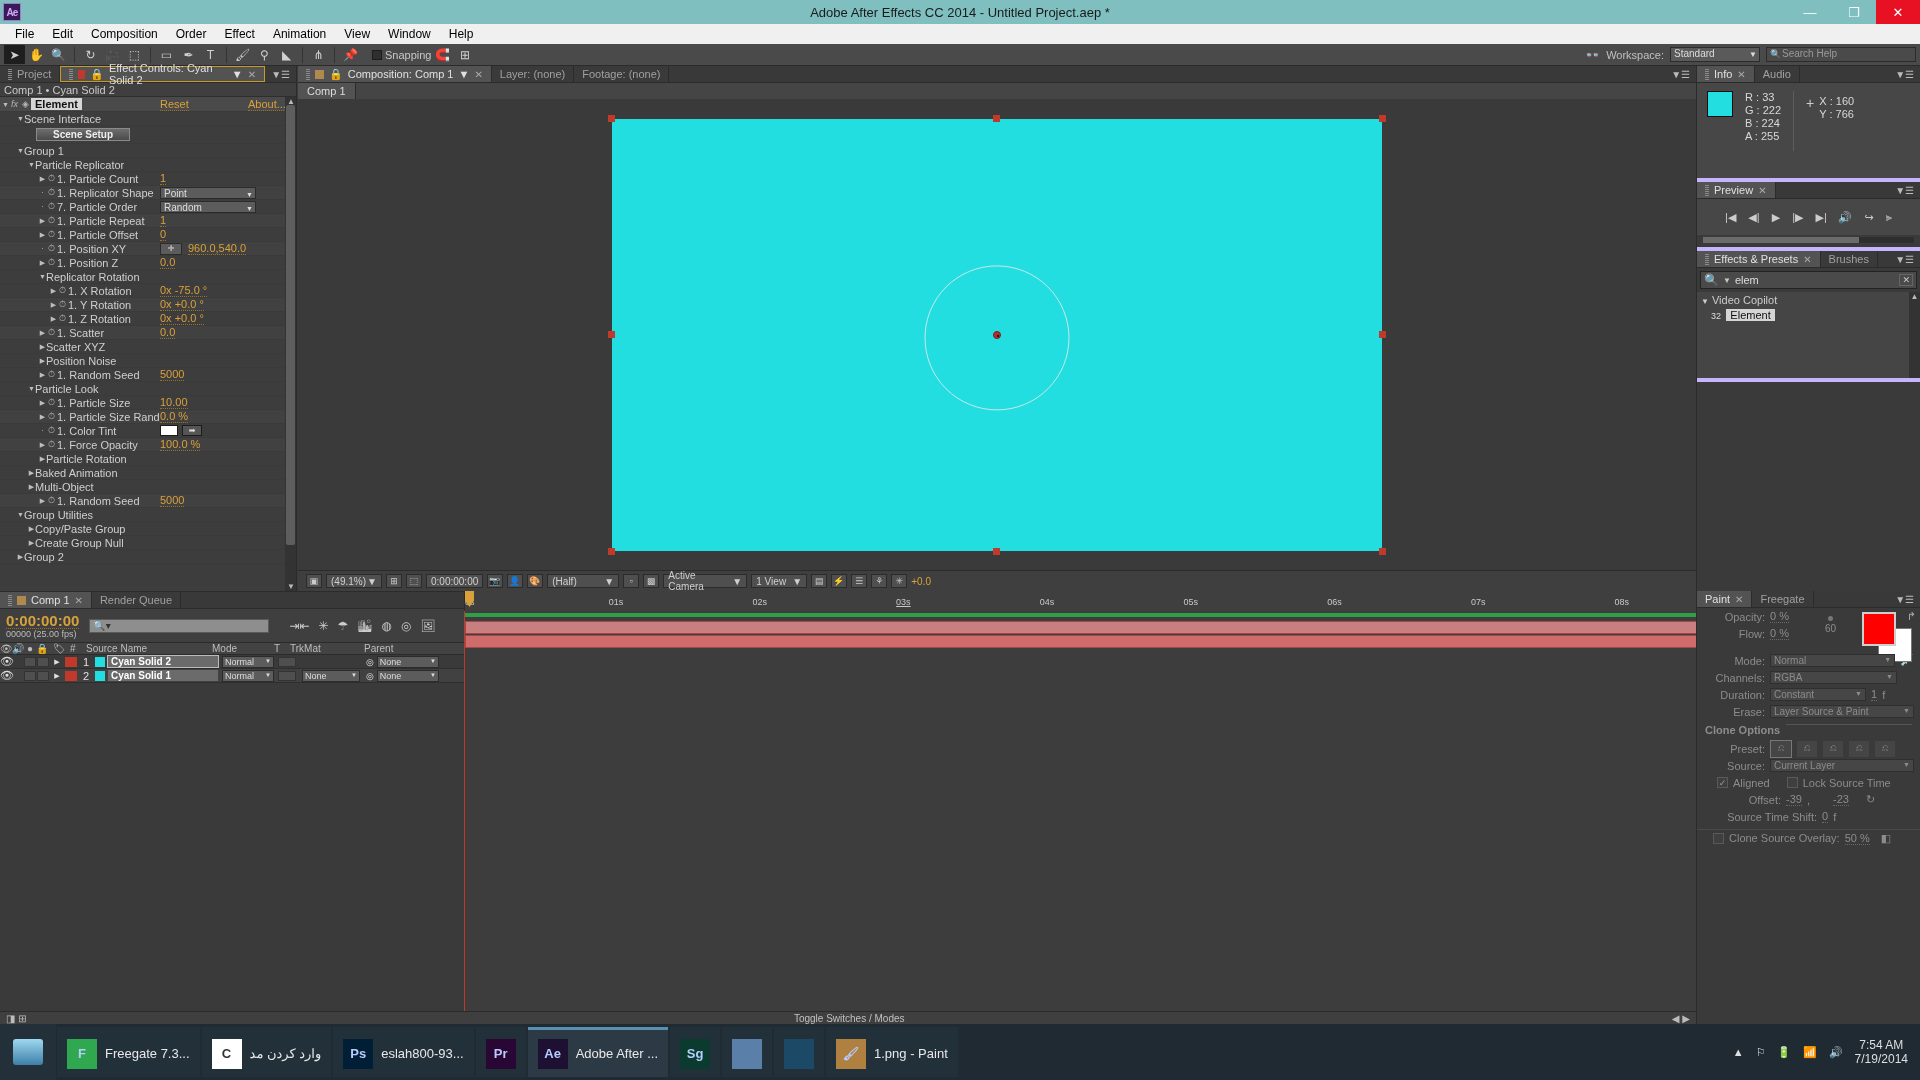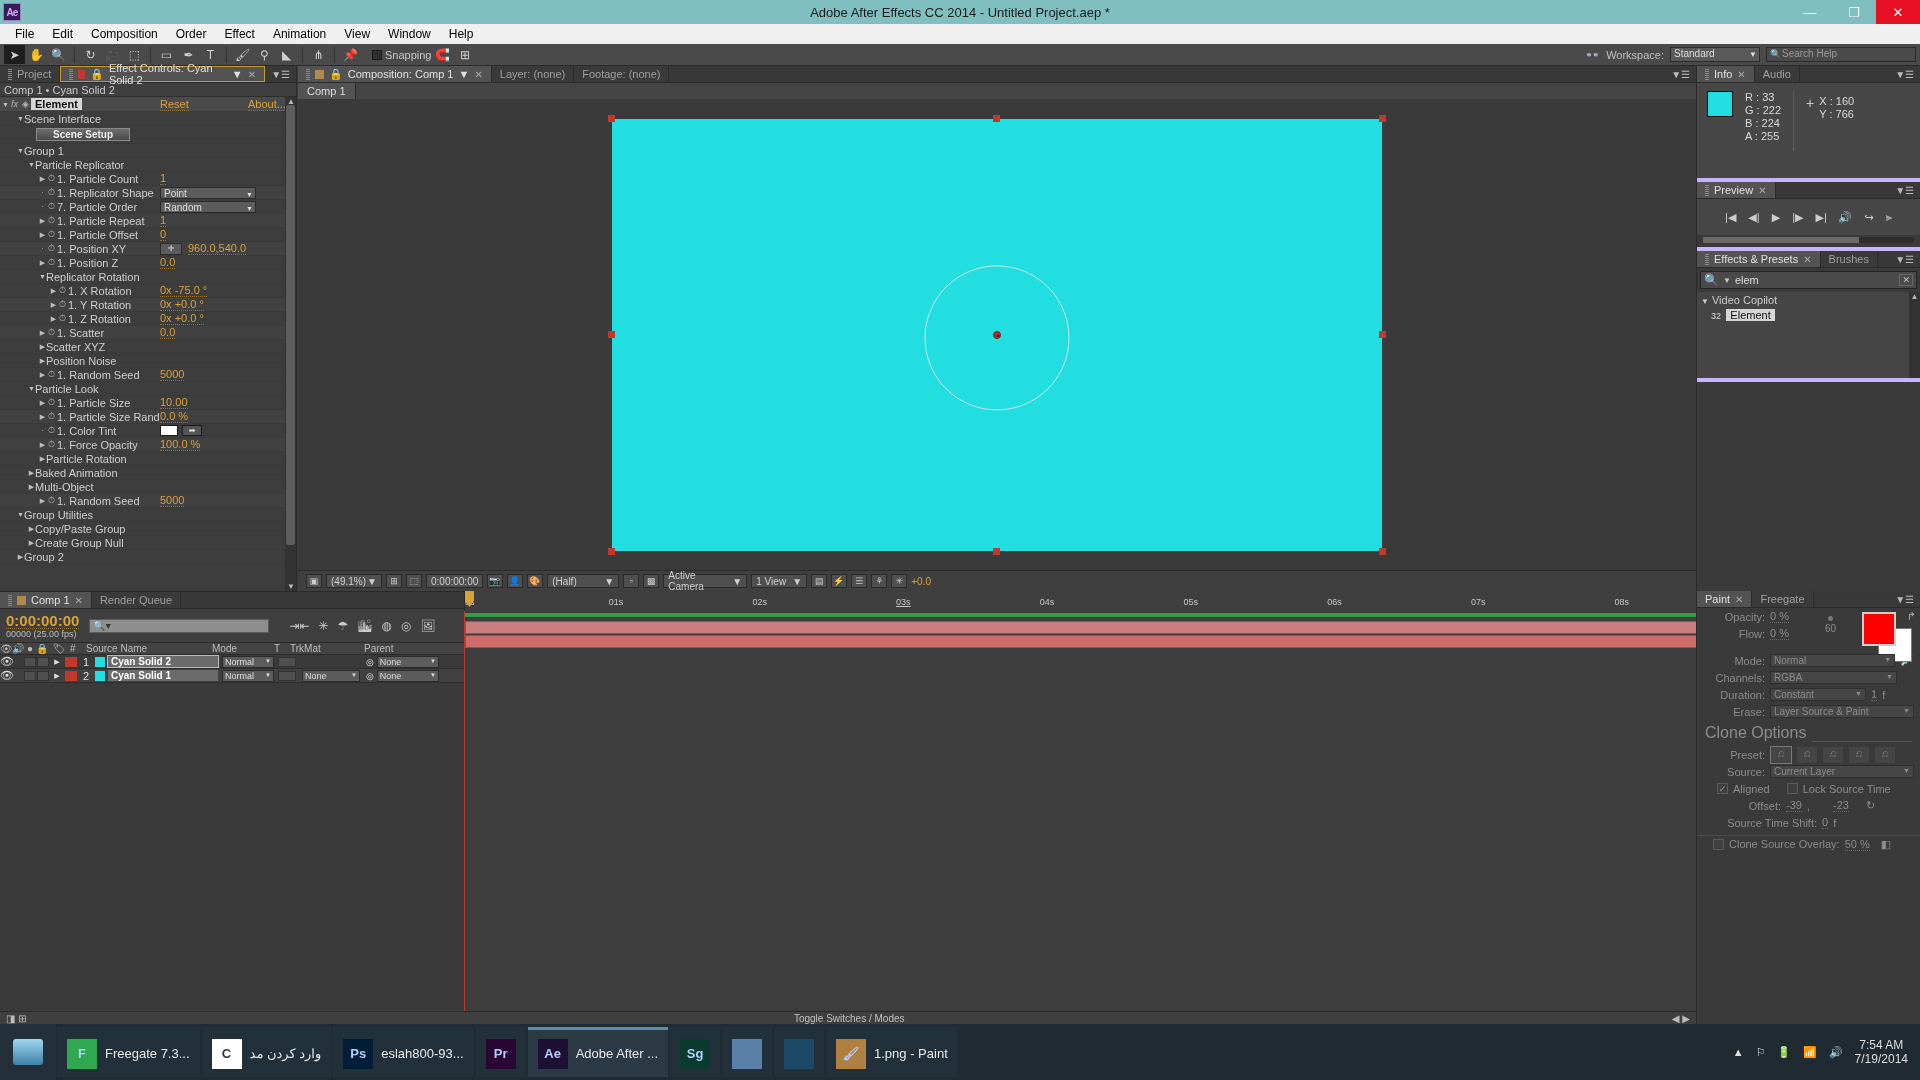--- a/index.html
+++ b/index.html
@@ -174,21 +174,21 @@
   
   .paint { position:absolute; right:0; width:224px; top:591px; bottom:56px; background:#3a3a3a;
            border-left:1px solid #2b2b2b;}
   .pr-row { display:flex; align-items:center; font-size:11px; color:#8c8c8c; height:17px; padding:0 6px; gap:5px;}
   .pr-lab { width:62px; text-align:right; }
   .pr-dd { flex:1; height:13px; background:#464646; border:1px solid #2f2f2f; color:#8c8c8c; font-size:10px;
            padding-left:3px; position:relative; }
   .pr-val { color:#8c8c8c; border-bottom:1px dotted #6a6a6a; }
   .sw-red { position:absolute; right:24px; top:4px; width:34px; height:34px; background:#f00; border:2px solid #cfcfcf;}
   .sw-white { position:absolute; right:8px; top:20px; width:34px; height:34px; background:#fff; border:1px solid #777;}
-  .section-line { display:flex; align-items:flex-end; gap:6px; padding:4px 8px; color:#8c8c8c; font-size:16px;}
+  .section-line { display:flex; align-items:flex-start; gap:6px; padding:4px 8px; color:#8c8c8c; font-size:11px;font-weight:bold;}
   .section-line i { flex:1; height:1px; background:#555; }
   .preset-ico { width:22px; height:18px; background:#454545; border:1px solid #3a3a3a; color:#8c8c8c;
                 display:flex;align-items:center;justify-content:center;font-size:9px;}
   .chk { width:11px; height:11px; border:1px solid #5a5a5a; background:#3f3f3f; display:inline-flex;
          align-items:center;justify-content:center;font-size:9px;color:#9a9a9a;}
 
   
   .taskbar { position:absolute; left:0; right:0; bottom:0; height:56px; background:#1f2a33; display:flex; align-items:center;}
   .tb-start { width:56px; height:56px; display:flex; align-items:center; justify-content:center; background:#243039;}
   .tb-app { height:50px; display:flex; align-items:center; gap:8px; padding:0 10px; margin:0 1px;

